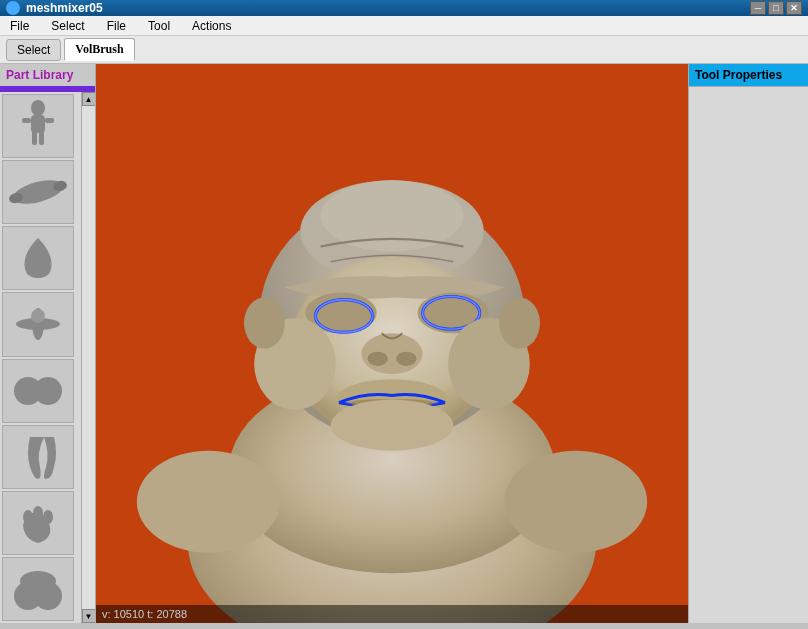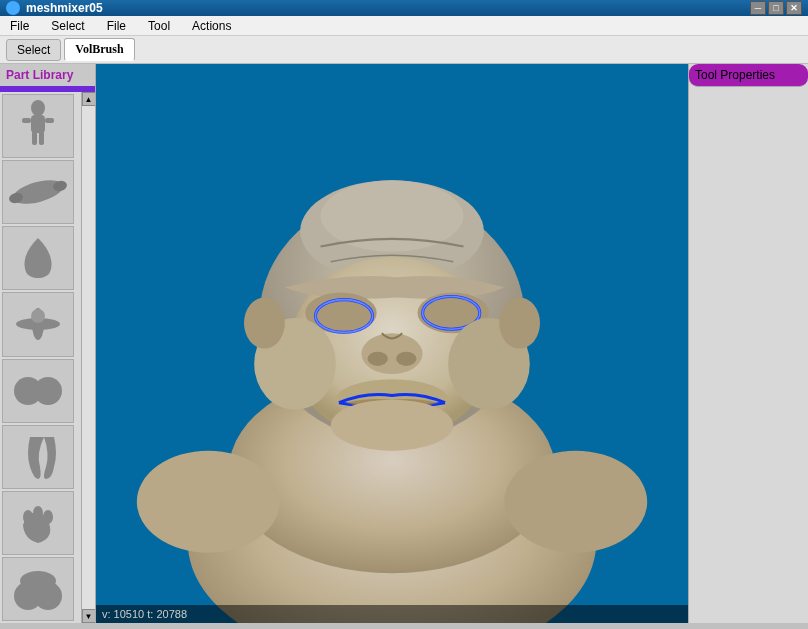--- a/index.html
+++ b/index.html
@@ -164,21 +164,21 @@
     }
     .scroll-track {
       flex: 1;
       width: 14px;
       background: #e0e0e0;
     }
 
     
     #canvas-area {
       flex: 1;
-      background: #0369a1;
+      background: #c2410c;
       position: relative;
       overflow: hidden;
     }
     #status-bar-canvas {
       position: absolute;
       bottom: 0;
       left: 0;
       right: 0;
       height: 18px;
       background: rgba(0,0,0,0.5);
@@ -191,27 +191,26 @@
 
     
     #tool-properties {
       width: 120px;
       background: #d8d8d8;
       border-left: 1px solid #aaa;
       display: flex;
       flex-direction: column;
     }
     #tool-properties-header {
-      background: #a21caf;
+      background: #0ea5e9;
       border-bottom: 1px solid #aaa;
       padding: 4px 6px;
       font-size: 12px;
-      font-weight: normal;
+      font-weight: bold;
       color: #000;
-      border-radius: 9px;
     }
 
     
     #gorilla-svg {
       position: absolute;
       top: 0; left: 0;
       width: 100%;
       height: 100%;
     }
 

